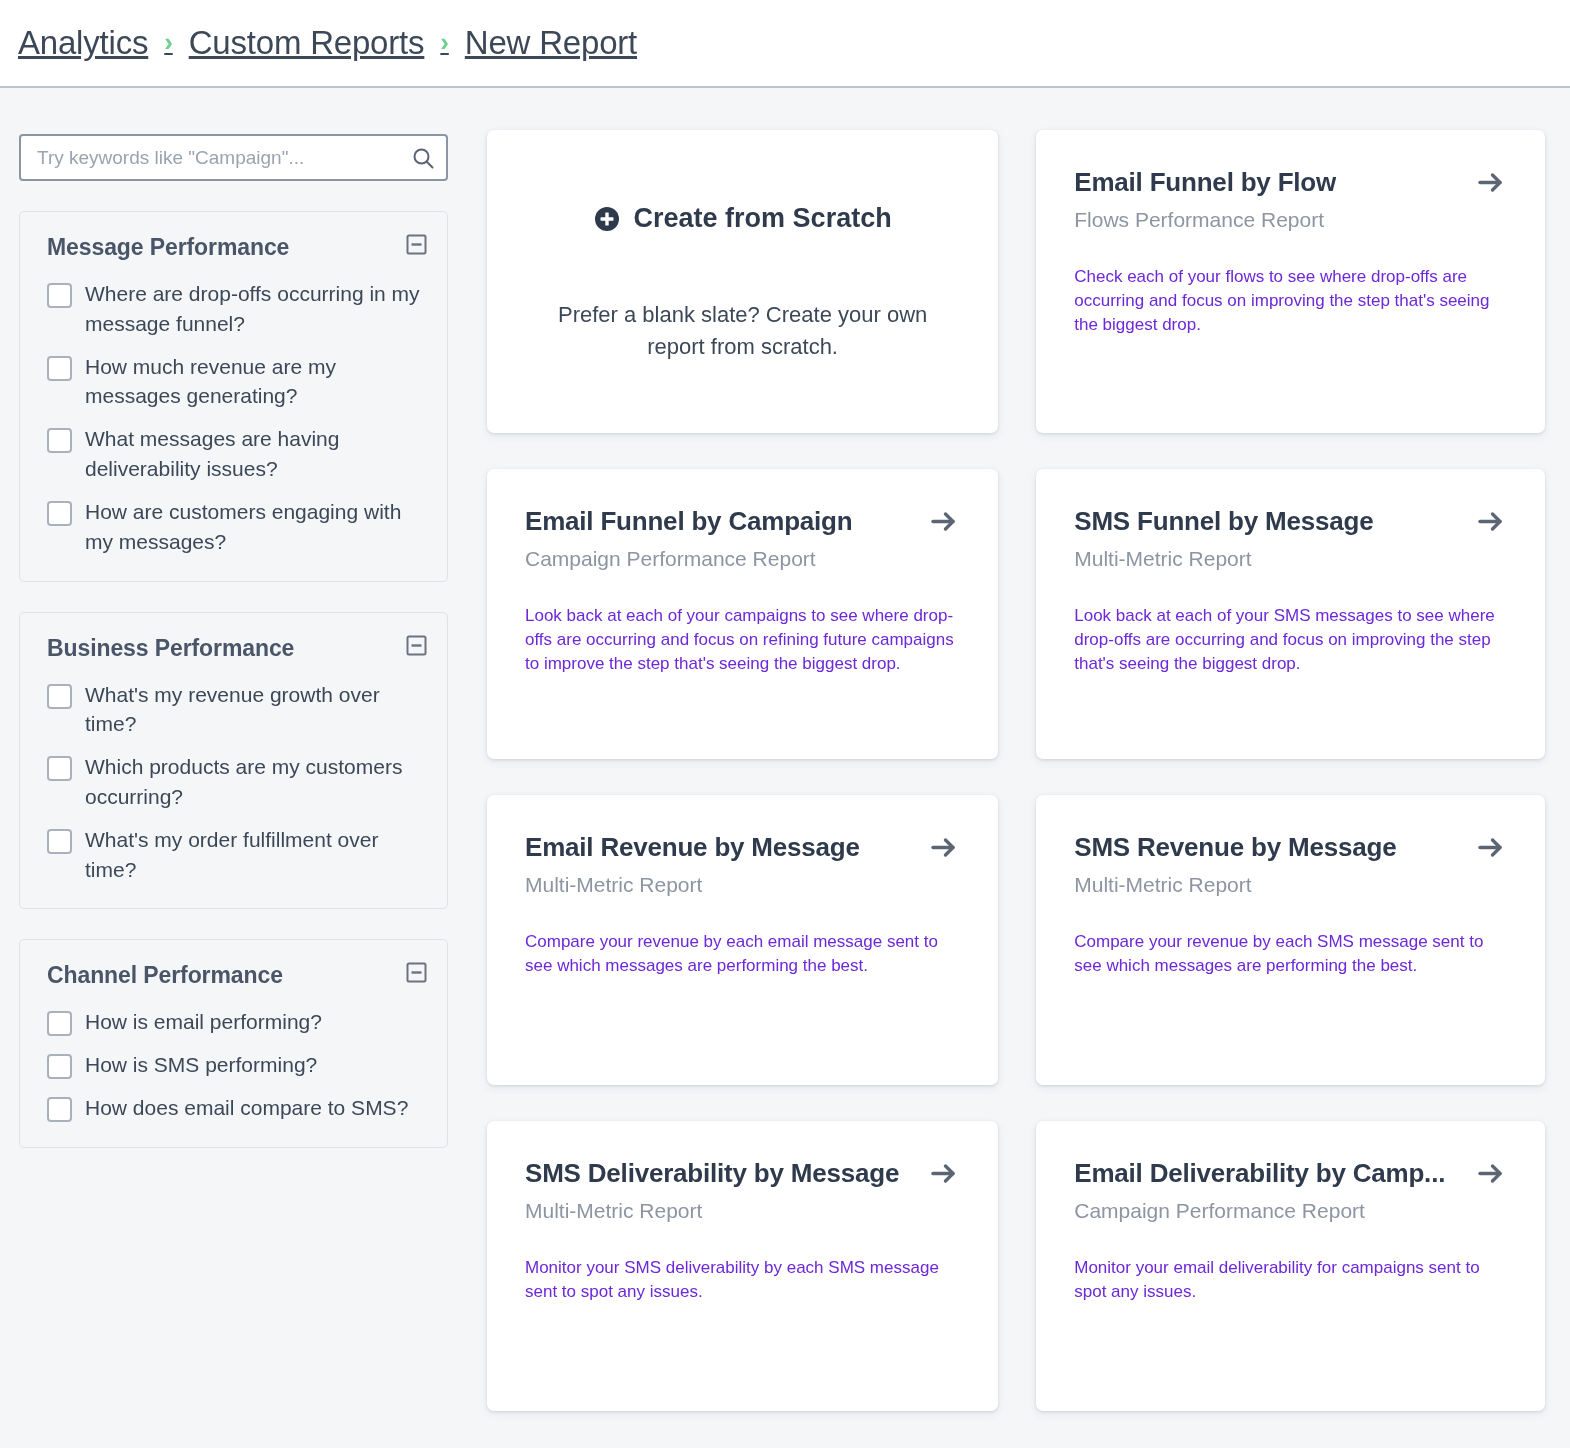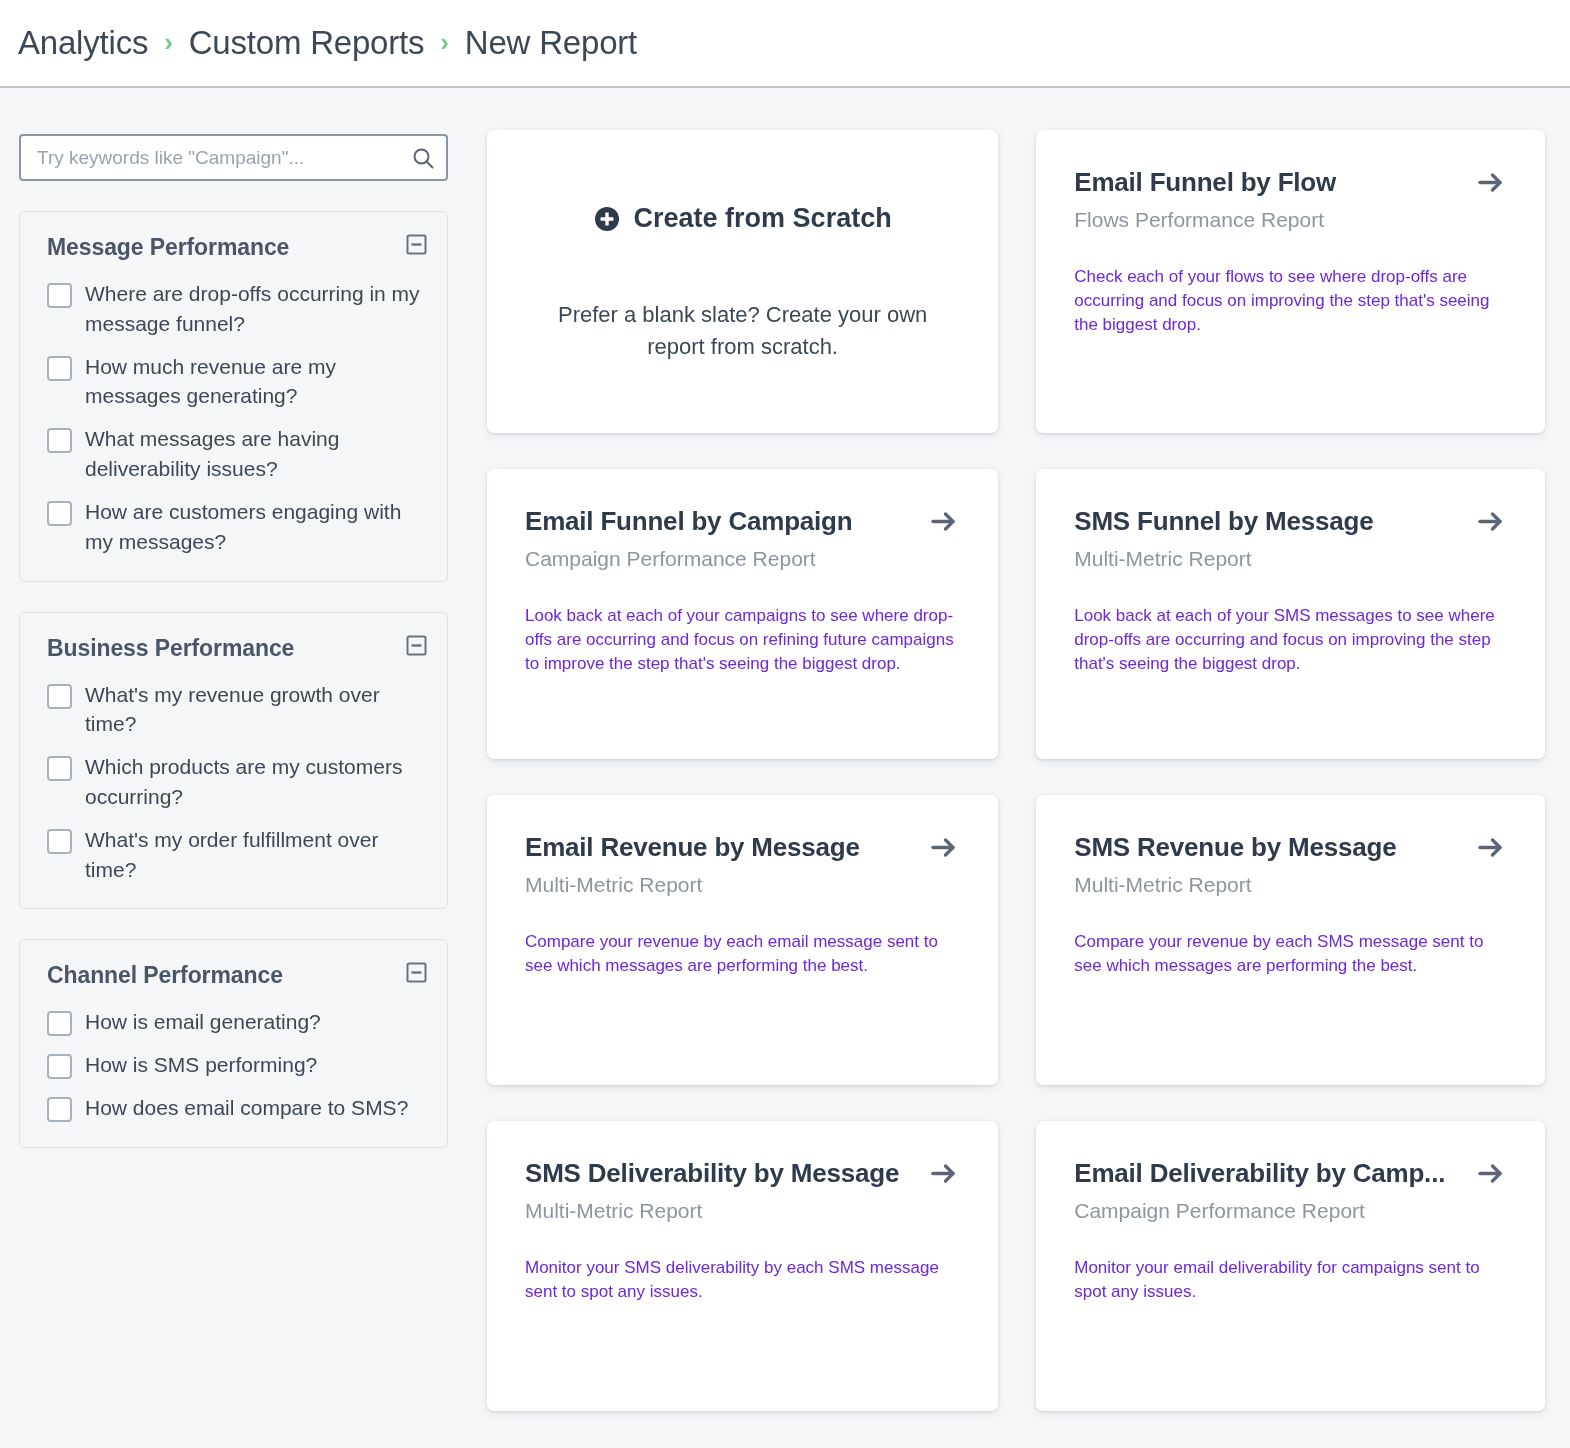--- a/index.html
+++ b/index.html
@@ -20,20 +20,21 @@
     align-items: center;
     padding: 0 0 0 18px;
   }
   .breadcrumb {
     display: flex;
     align-items: center;
     gap: 16px;
     font-size: 33px;
     color: #3c4858;
     letter-spacing: -0.2px;
+    text-decoration: underline;
   }
   .crumb { color: #3c4858; }
   .crumb-sep {
     color: #6cd18e;
     font-size: 26px;
     font-weight: 700;
     line-height: 1;
     position: relative;
     top: -1px;
   }
@@ -285,21 +286,21 @@
         <span class="group-title">Channel Performance</span>
         <span class="collapse-icon">
           <svg viewBox="0 0 21 21" width="21" height="21" fill="none" stroke="#6a7381" stroke-width="2">
             <rect x="1.5" y="1.5" width="18" height="18" rx="1.5"></rect>
             <line x1="5.5" y1="10.5" x2="15.5" y2="10.5" stroke-width="2.4"></line>
           </svg>
         </span>
       </div>
       <div class="check-row">
         <span class="cbox"></span>
-        <span class="check-label">How is email generating?</span>
+        <span class="check-label">How is email performing?</span>
       </div>
       <div class="check-row">
         <span class="cbox"></span>
         <span class="check-label">How is SMS performing?</span>
       </div>
       <div class="check-row">
         <span class="cbox"></span>
         <span class="check-label">How does email compare to SMS?</span>
       </div>
     </div>

